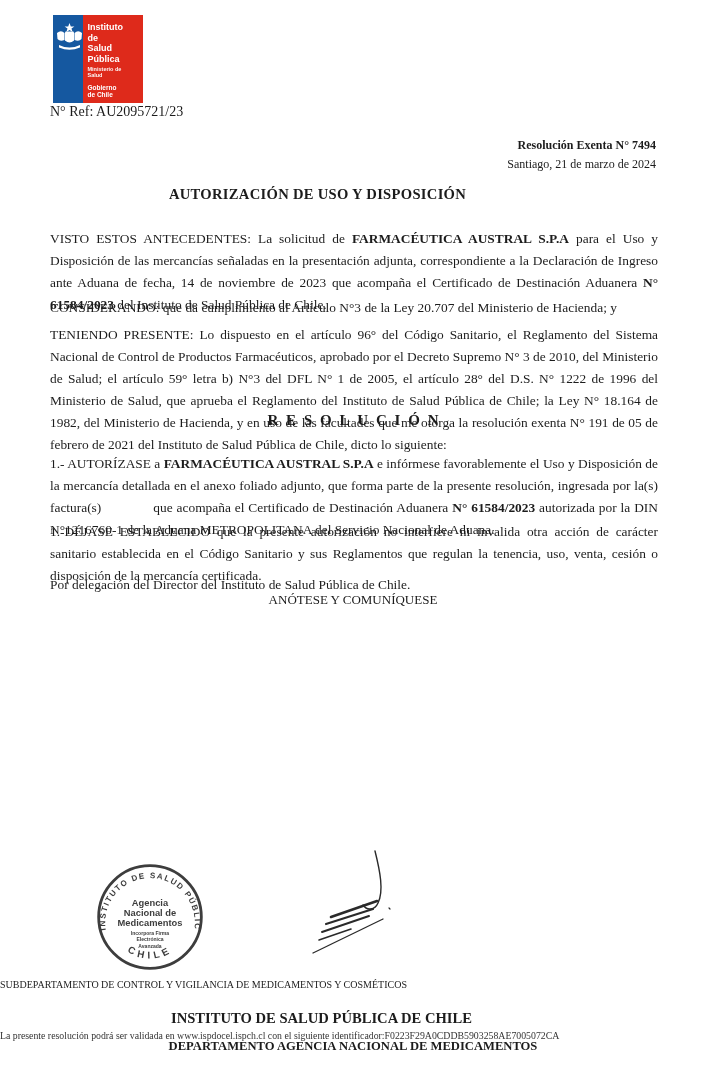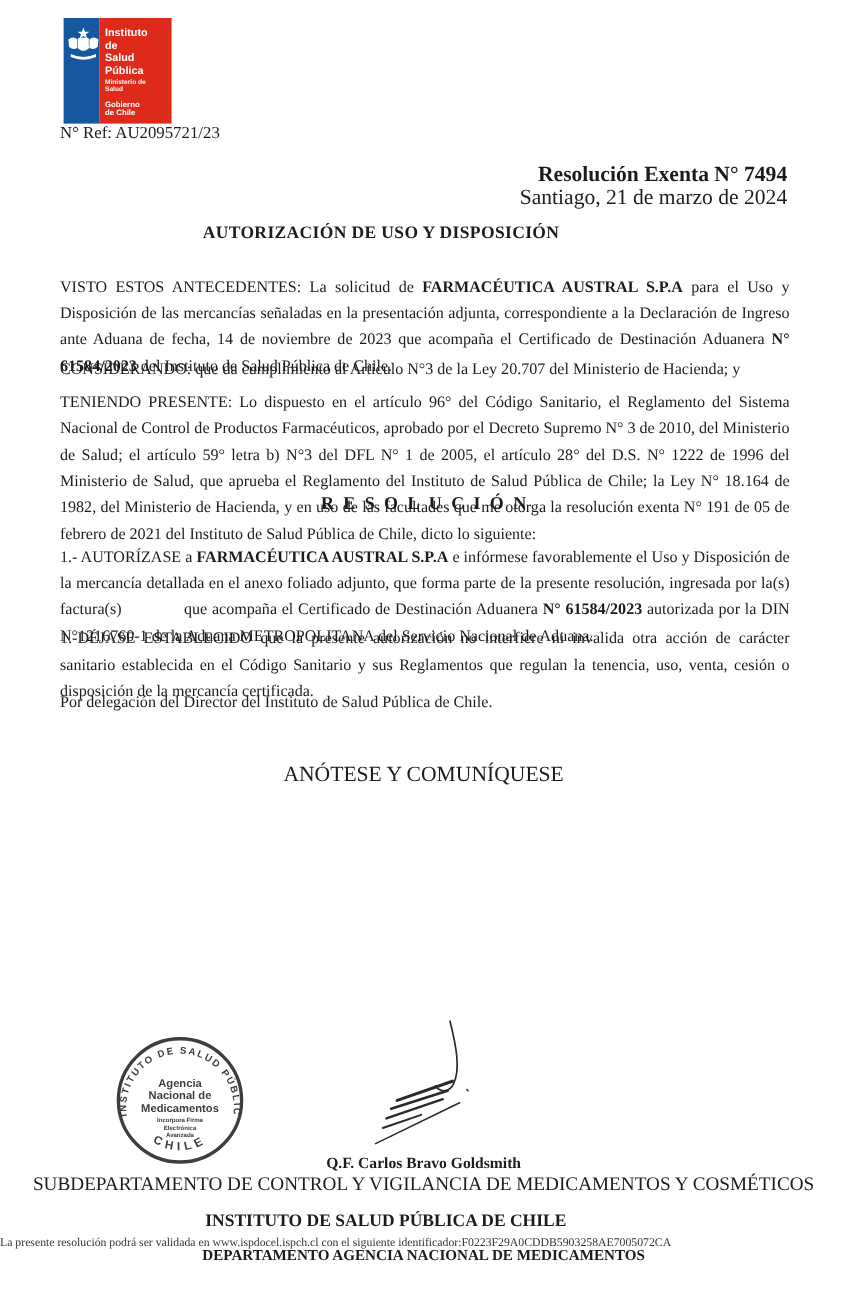--- a/index.html
+++ b/index.html
@@ -17,40 +17,40 @@
   .logo-blue{width:33px;background:var(--logo-blue,#1558a0);position:relative;}
   .logo-red{flex:1;background:var(--logo-red,#de2a1b);color:#fff;
     font-family:"Liberation Sans", sans-serif;
     display:flex;flex-direction:column;padding:7px 20px 5px 5px;box-sizing:border-box;}
   .logo-red .l1{font-weight:bold;font-size:9px;line-height:10.5px;}
   .logo-red .l2{font-size:5.5px;margin-top:2px;font-weight:bold;opacity:.95;}
   .logo-red .l3{margin-top:auto;font-weight:bold;font-size:6.5px;}
   .emblem{position:absolute;left:2px;top:6px;width:29px;height:34px;}
   
   .ref-line{left:50px;top:104px;font-size:14px;}
-  .res-block{right:50px;top:136px;text-align:right;font-size:18px;line-height:19px;}
+  .res-block{right:50px;top:136px;text-align:right;font-size:12px;line-height:19px;}
   .res-block .rn{font-weight:bold;}
   .doc-title{left:0;top:186px;width:635px;text-align:center;font-weight:bold;font-size:14.6px;letter-spacing:.3px;}
   
   .para{left:50px;width:608px;text-align:justify;font-size:13.4px;line-height:22px;}
   .p-visto{top:215px;}
   .p-considerando{top:284px;}
   .p-teniendo{top:311px;}
   .res-heading{left:0;top:412px;width:706px;text-align:center;font-weight:bold;font-size:15px;letter-spacing:.52em;text-indent:.52em;}
   .p-item1{top:440px;}
   .p-item2{top:508px;}
   .p-delegation{top:561px;text-align:left;}
-  .p-anotese{left:0;top:592px;width:706px;text-align:center;font-size:18px;margin-top:43px;}
+  .p-anotese{left:0;top:592px;width:706px;text-align:center;font-size:13px;}
   .blank-gap{display:inline-block;width:52px;}
   
   .seal{left:94px;top:861px;width:112px;height:112px;}
   .signature{left:293px;top:843px;width:160px;height:118px;}
   
   .f-name{left:0;top:961px;width:706px;text-align:center;font-weight:bold;font-size:13px;}
-  .f-sub{left:0;top:979px;width:706px;text-align:center;font-size:16px;}
+  .f-sub{left:0;top:979px;width:706px;text-align:left;font-size:10px;}
   .f-dep{left:0;top:995px;width:706px;text-align:center;font-weight:bold;font-size:12.6px;margin-top:44px;}
   .f-inst{left:0;top:1010px;width:643px;text-align:center;font-weight:bold;font-size:14.6px;}
   .f-valid{left:0;top:1030px;width:706px;text-align:left;font-size:9.8px;color:#333;}
 </style>
 </head>
 <body>
 
 <div class="page" style="--logo-blue: #1558a0; --logo-red: #de2a1b;">
 
   <div class="abs logo">
@@ -126,19 +126,18 @@
       <path d="M 82 8 C 87 28, 91 48, 85 60 C 82 67, 74 68, 70 62" stroke-width="1.4"></path>
       <path d="M 38 74 L 84 58" stroke-width="2.6"></path>
       <path d="M 33 81 L 80 66" stroke-width="2.2"></path>
       <path d="M 29 89 L 76 73" stroke-width="2"></path>
       <path d="M 26 97 L 58 86" stroke-width="1.6"></path>
       <path d="M 20 110 L 90 76" stroke-width="1.3"></path>
       <path d="M 96 65 L 97 66" stroke-width="1.2"></path>
     </g>
   </svg>
 
-  <div class="abs f-name">Q.F. Carlos Bravo Goldsmith</div>
   <div class="abs f-sub">SUBDEPARTAMENTO DE CONTROL Y VIGILANCIA DE MEDICAMENTOS Y COSMÉTICOS</div>
   <div class="abs f-dep">DEPARTAMENTO AGENCIA NACIONAL DE MEDICAMENTOS</div>
   <div class="abs f-inst">INSTITUTO DE SALUD PÚBLICA DE CHILE</div>
   <div class="abs f-valid">La presente resolución podrá ser validada en www.ispdocel.ispch.cl con el siguiente identificador:F0223F29A0CDDB5903258AE7005072CA</div>
 
 </div>
 
 </body></html>

